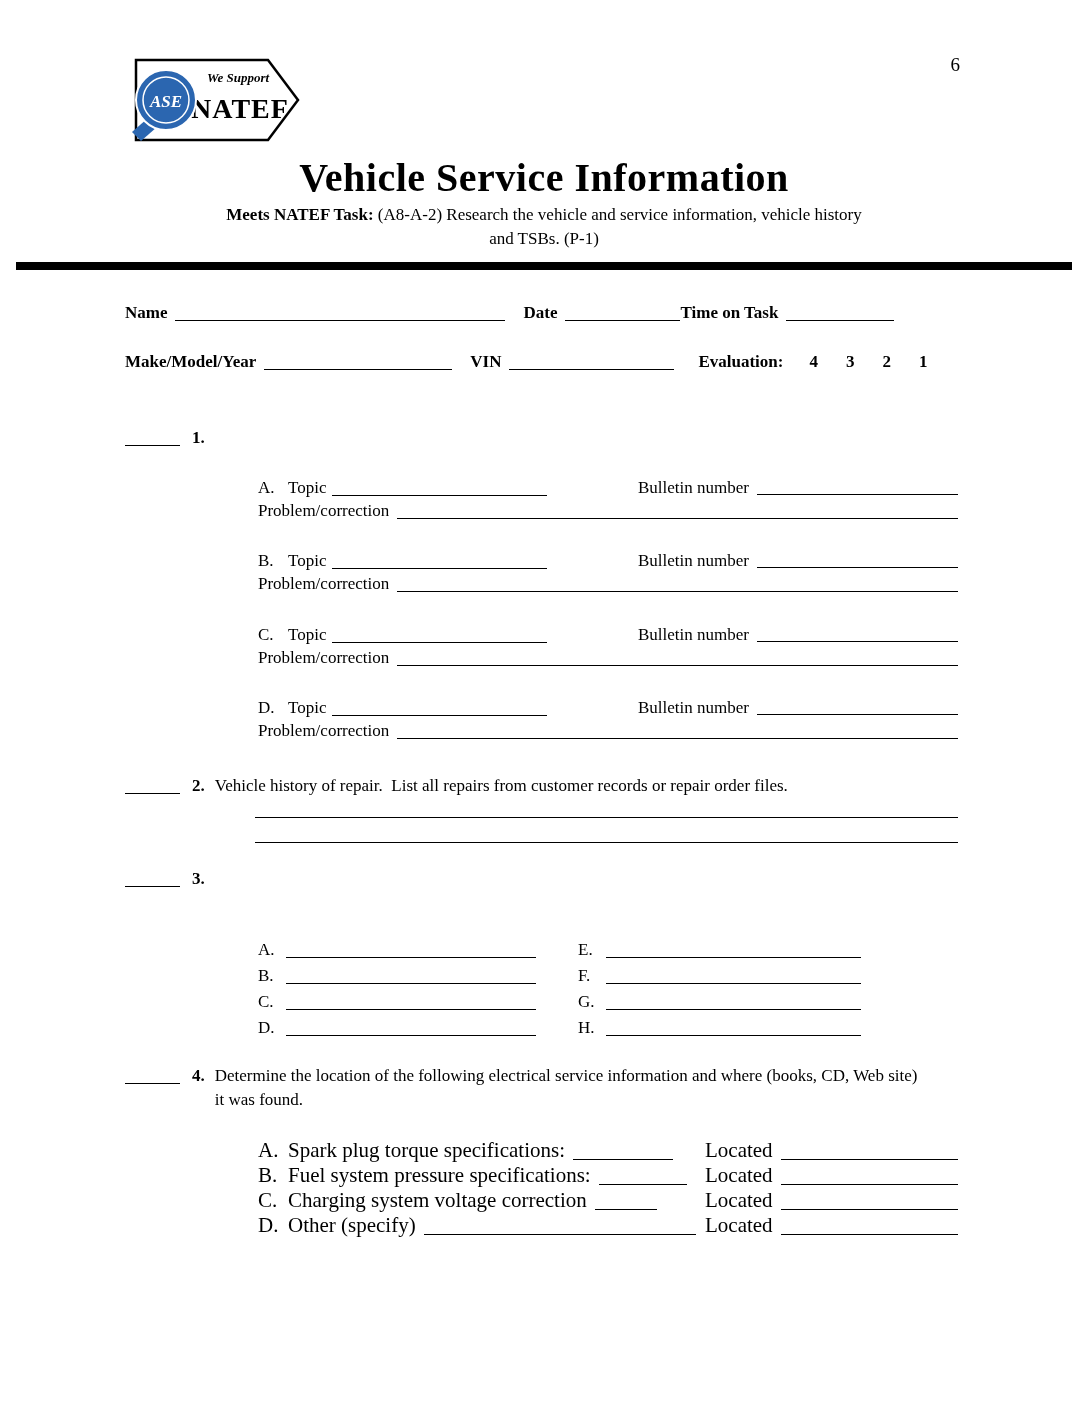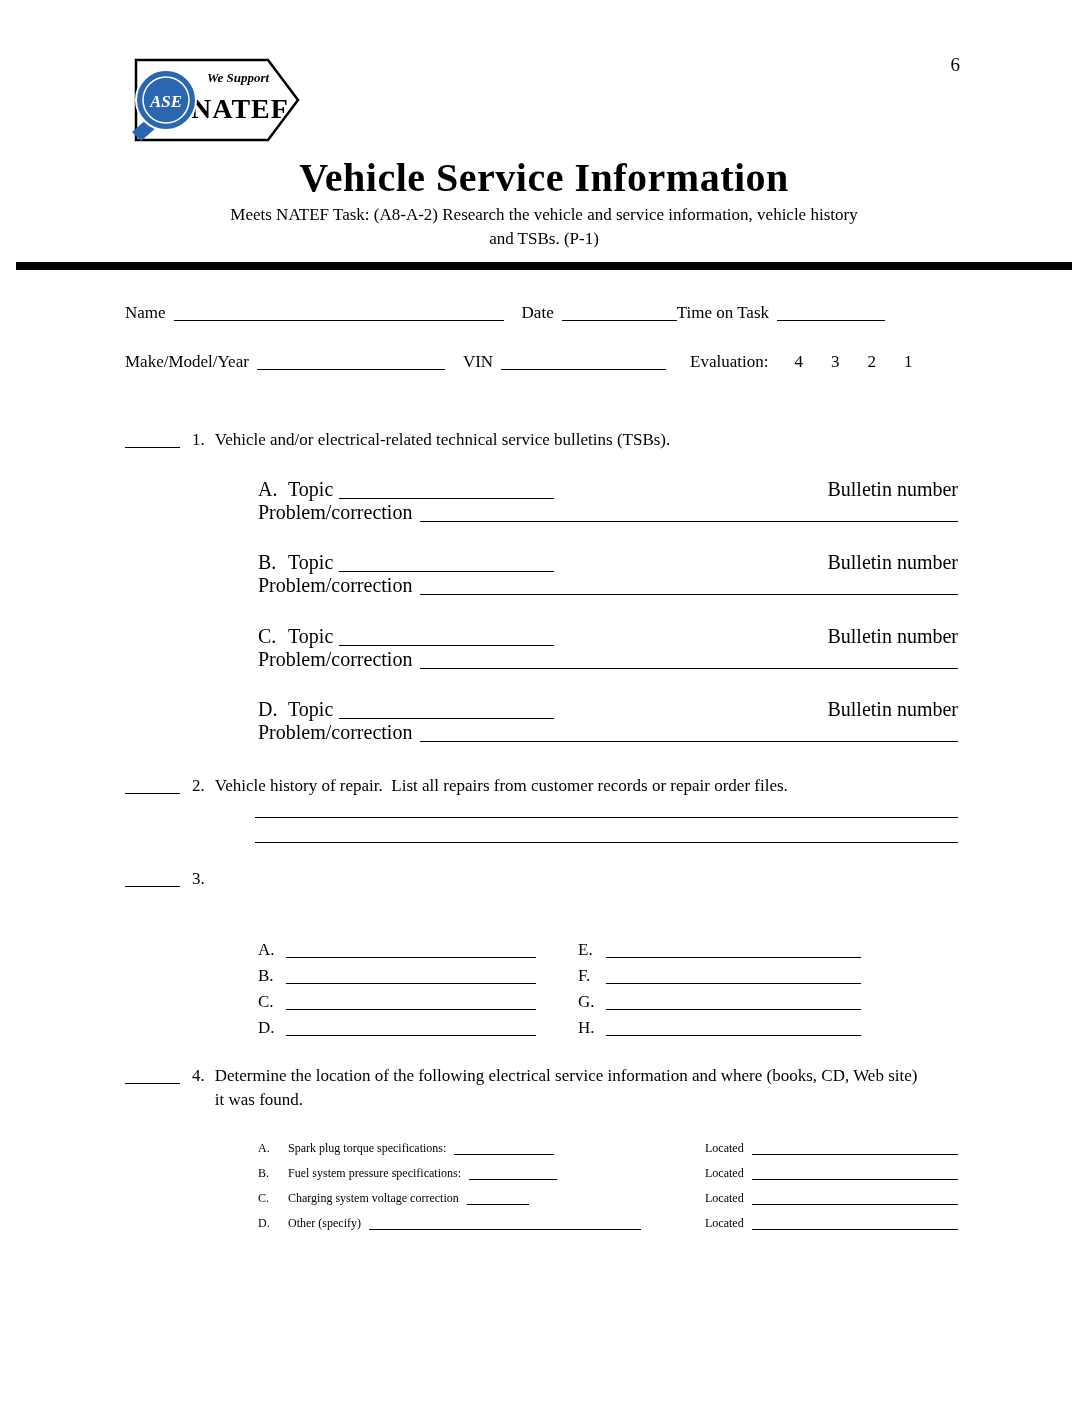--- a/index.html
+++ b/index.html
@@ -2,21 +2,21 @@
 <html><head>
 <meta charset="utf-8">
 <style>
   html,body{margin:0;padding:0;}
   body{
     width:1088px;height:1408px;position:relative;background:#ffffff;
     font-family:"Liberation Serif","DejaVu Serif",serif;color:#000;
     overflow:hidden;
   }
   .row{position:absolute;display:flex;align-items:baseline;font-size:17px;white-space:nowrap;}
-  .b{font-weight:normal;}
+  .b{font-weight:bold;}
   .bl{display:inline-block;height:13px;border-bottom:1px solid #000;transform:translateY(3px);}
   .fill{flex:1 1 auto;}
   .w55{width:55px}.w330{width:330px}.w115{width:115px}.w108{width:108px}
   .w188{width:188px}.w165{width:165px}.w215{width:215px}
   .w250{width:250px}.w255{width:255px}
   .w100{width:100px}.w88{width:88px}.w62{width:62px}.w272{width:272px}
   .ml6{margin-left:6px}.ml8{margin-left:8px}.ml10{margin-left:10px}
   .ml12{margin-left:12px}.ml14{}.ml18{margin-left:18px}
   .ml24{margin-left:24px}.ml26{margin-left:26px}.ml28{margin-left:28px}
 
@@ -25,31 +25,31 @@
   .title{position:absolute;top:154px;left:0;width:100%;text-align:center;
          font-size:40px;font-weight:bold;letter-spacing:0.5px;}
   .subtitle{position:absolute;top:203px;left:0;width:100%;text-align:center;
             font-size:17px;line-height:24px;}
   .rule{position:absolute;top:262px;left:16px;right:16px;height:8px;background:#000;}
 
   .item-text{display:inline-block;white-space:pre-wrap;line-height:24px;vertical-align:top;}
   .letter{display:inline-block;width:30px;}
   .letter28{display:inline-block;width:28px;}
 
-  .tsb{position:absolute;left:258px;width:700px;font-size:20px;}
+  .tsb{position:absolute;left:258px;width:700px;font-size:17px;}
   .tsb-line1{position:relative;height:23px;white-space:nowrap;}
-  .tsb-bulletin{position:absolute;left:380px;right:0;top:0;display:flex;align-items:flex-end;flex-direction:column;}
+  .tsb-bulletin{position:absolute;left:380px;right:0;top:0;display:flex;align-items:flex-start;}
   .tsb-line2{display:flex;align-items:baseline;height:23px;}
 
   .hr-blank{position:absolute;left:255px;width:703px;height:0;border-bottom:1px solid #000;}
 
   .prec-row{position:absolute;left:258px;width:610px;height:26px;font-size:17px;white-space:nowrap;}
   .prec-right{position:absolute;left:320px;top:0;}
 
-  .loc-row{position:absolute;left:258px;width:700px;height:25px;font-size:12px;white-space:nowrap;}
+  .loc-row{position:absolute;left:258px;width:700px;height:25px;font-size:21px;white-space:nowrap;}
   .loc-located{position:absolute;left:447px;right:0;top:0;display:flex;align-items:baseline;}
 </style>
 </head>
 <body>
 
 <div class="page-number">6</div>
 
 <div class="logo-wrap">
   <svg width="180" height="92" viewBox="0 0 180 92">
     <polygon points="10,6 142,6 172,46 142,86 10,86" fill="#ffffff" stroke="#000000" stroke-width="2.5"></polygon>
@@ -87,21 +87,20 @@
   <span class="b ml24">Evaluation:</span>
   <span class="b ml26">4</span>
   <span class="b ml28">3</span>
   <span class="b ml28">2</span>
   <span class="b ml28">1</span>
 </div>
 
 <div class="row" style="top:428px;left:125px;">
   <span class="bl w55"></span>
   <span class="b ml12">1.</span>
-  <span class="item-text ml10" style="width:740px;">Vehicle and/or electrical-related technical service bulletins (TSBs).</span>
 </div>
 
 <div class="tsb" style="top:478px;">
   <div class="tsb-line1">
     <span class="letter">A.</span><span>Topic</span><span class="bl w215 ml6"></span>
     <span class="tsb-bulletin">
         <span>Bulletin number</span>
         <span class="bl fill ml8"></span>
       </span>
   </div>

